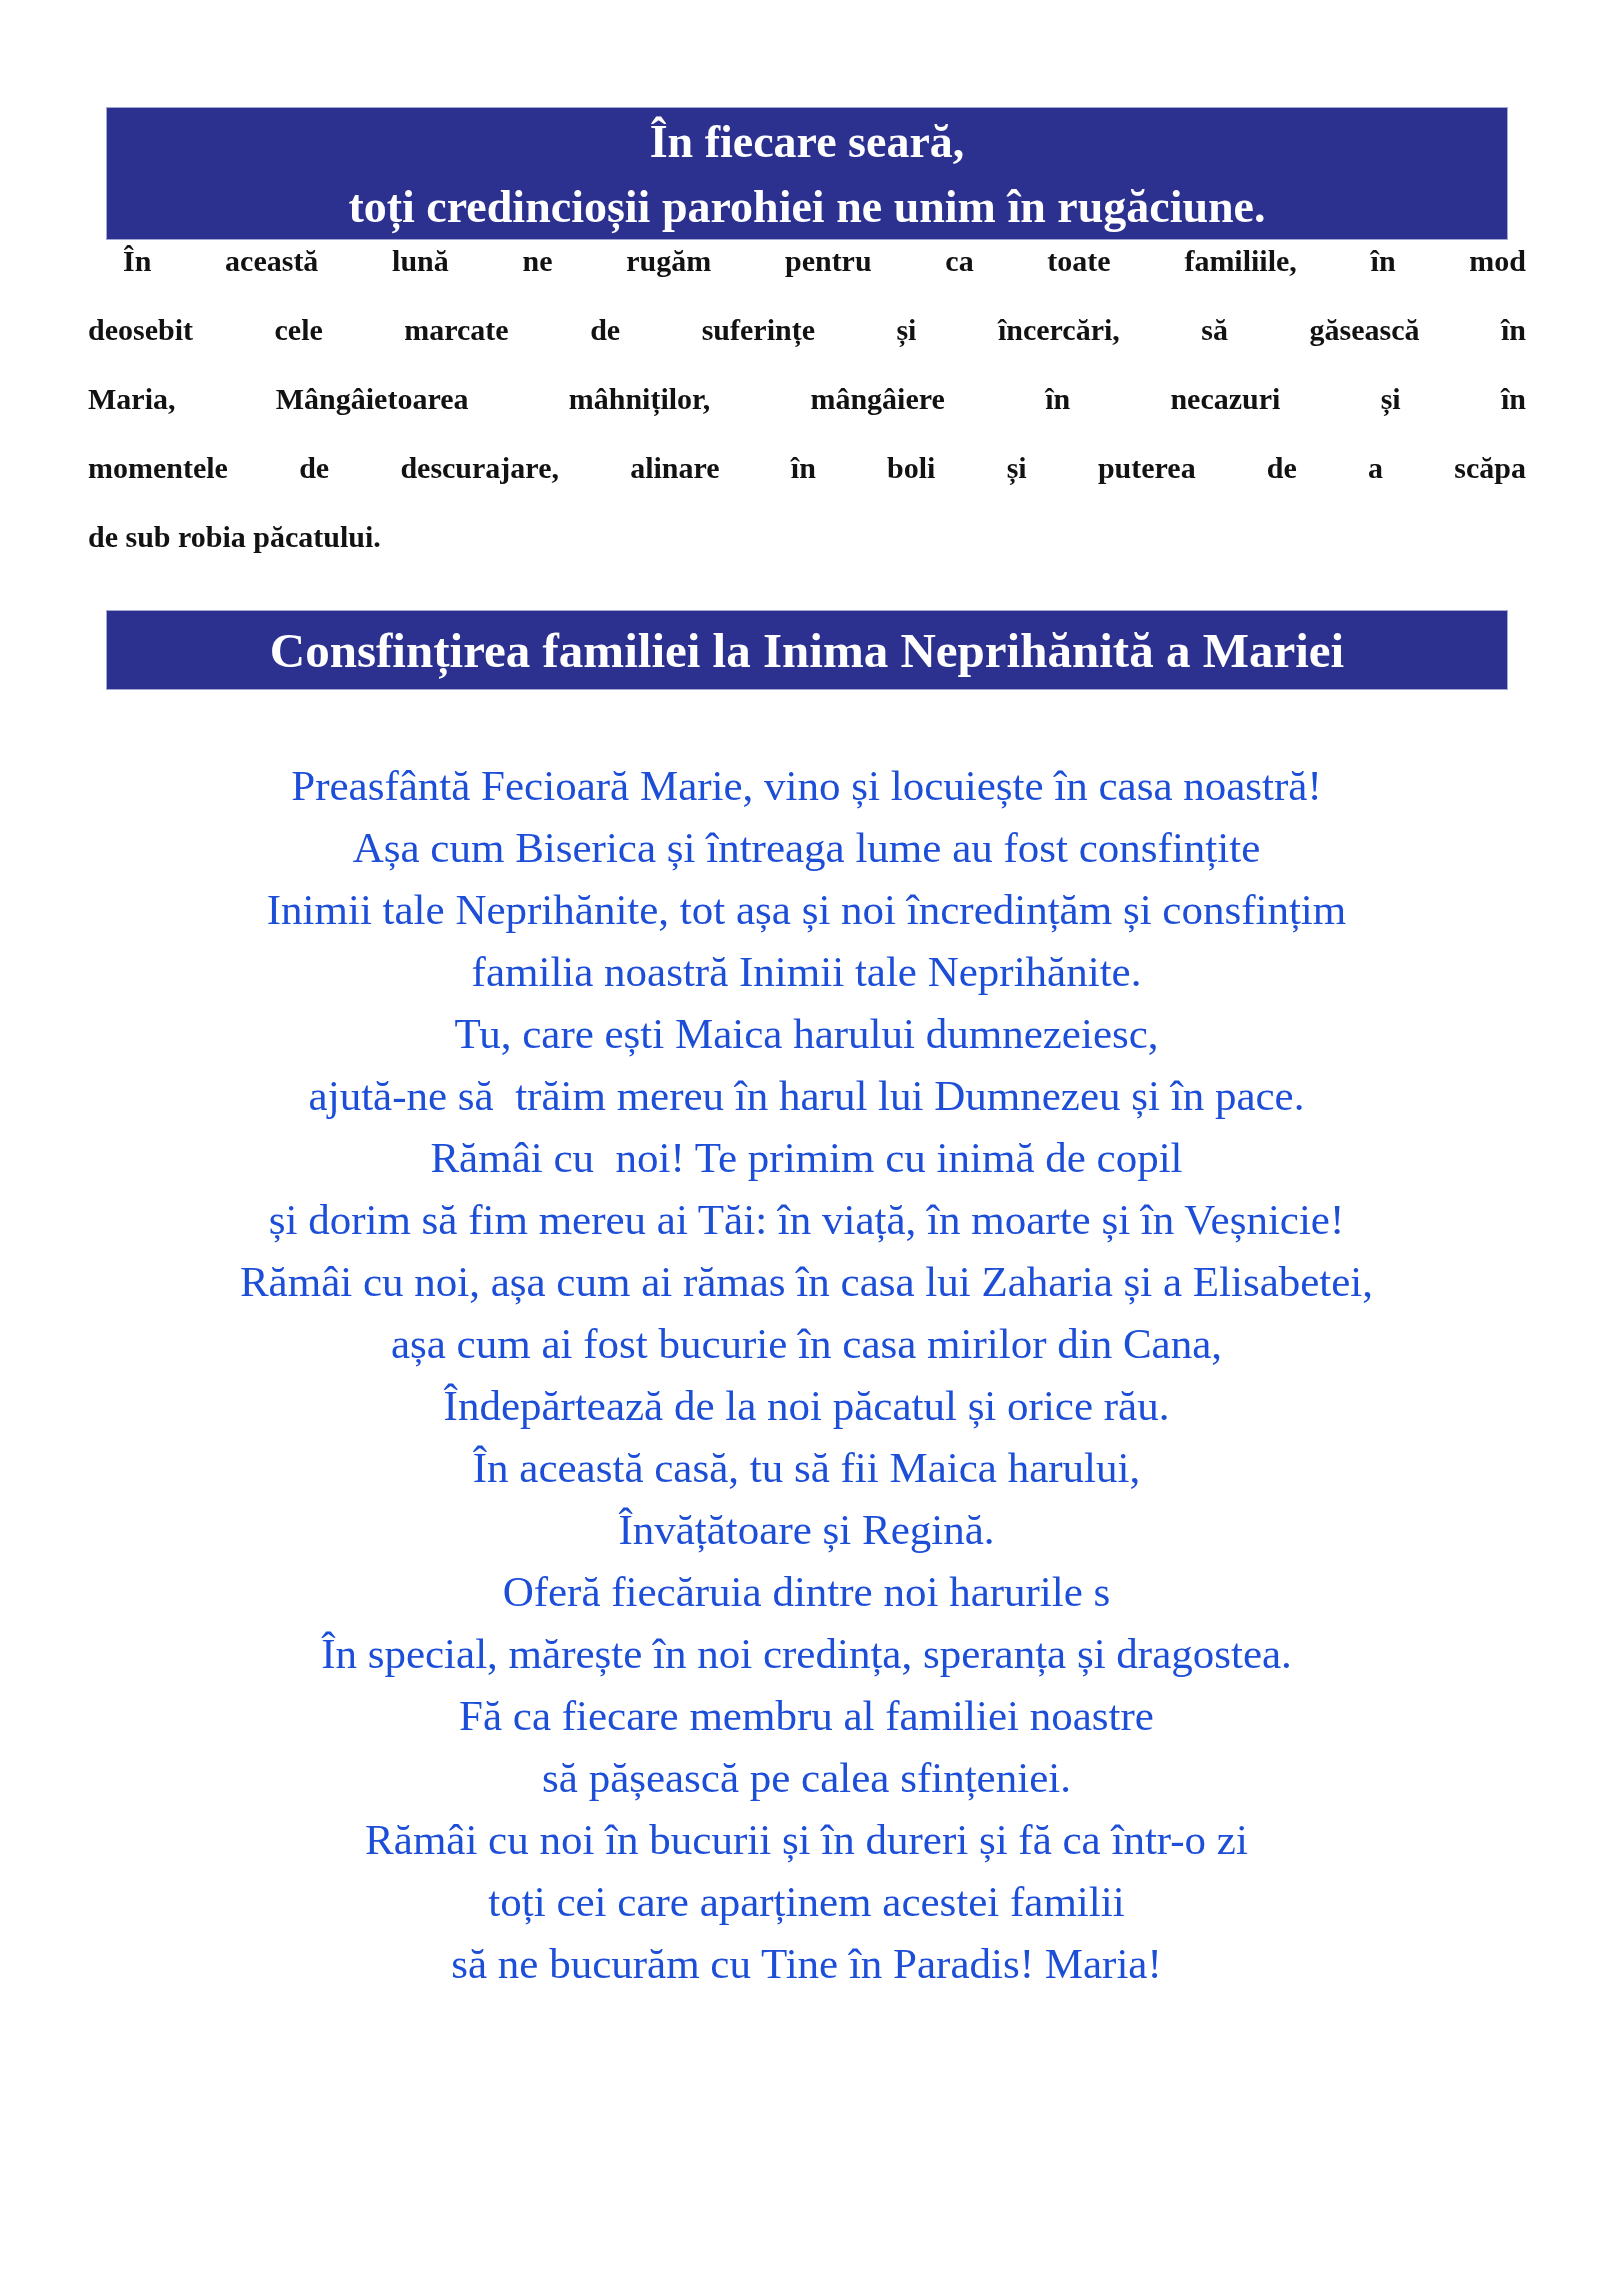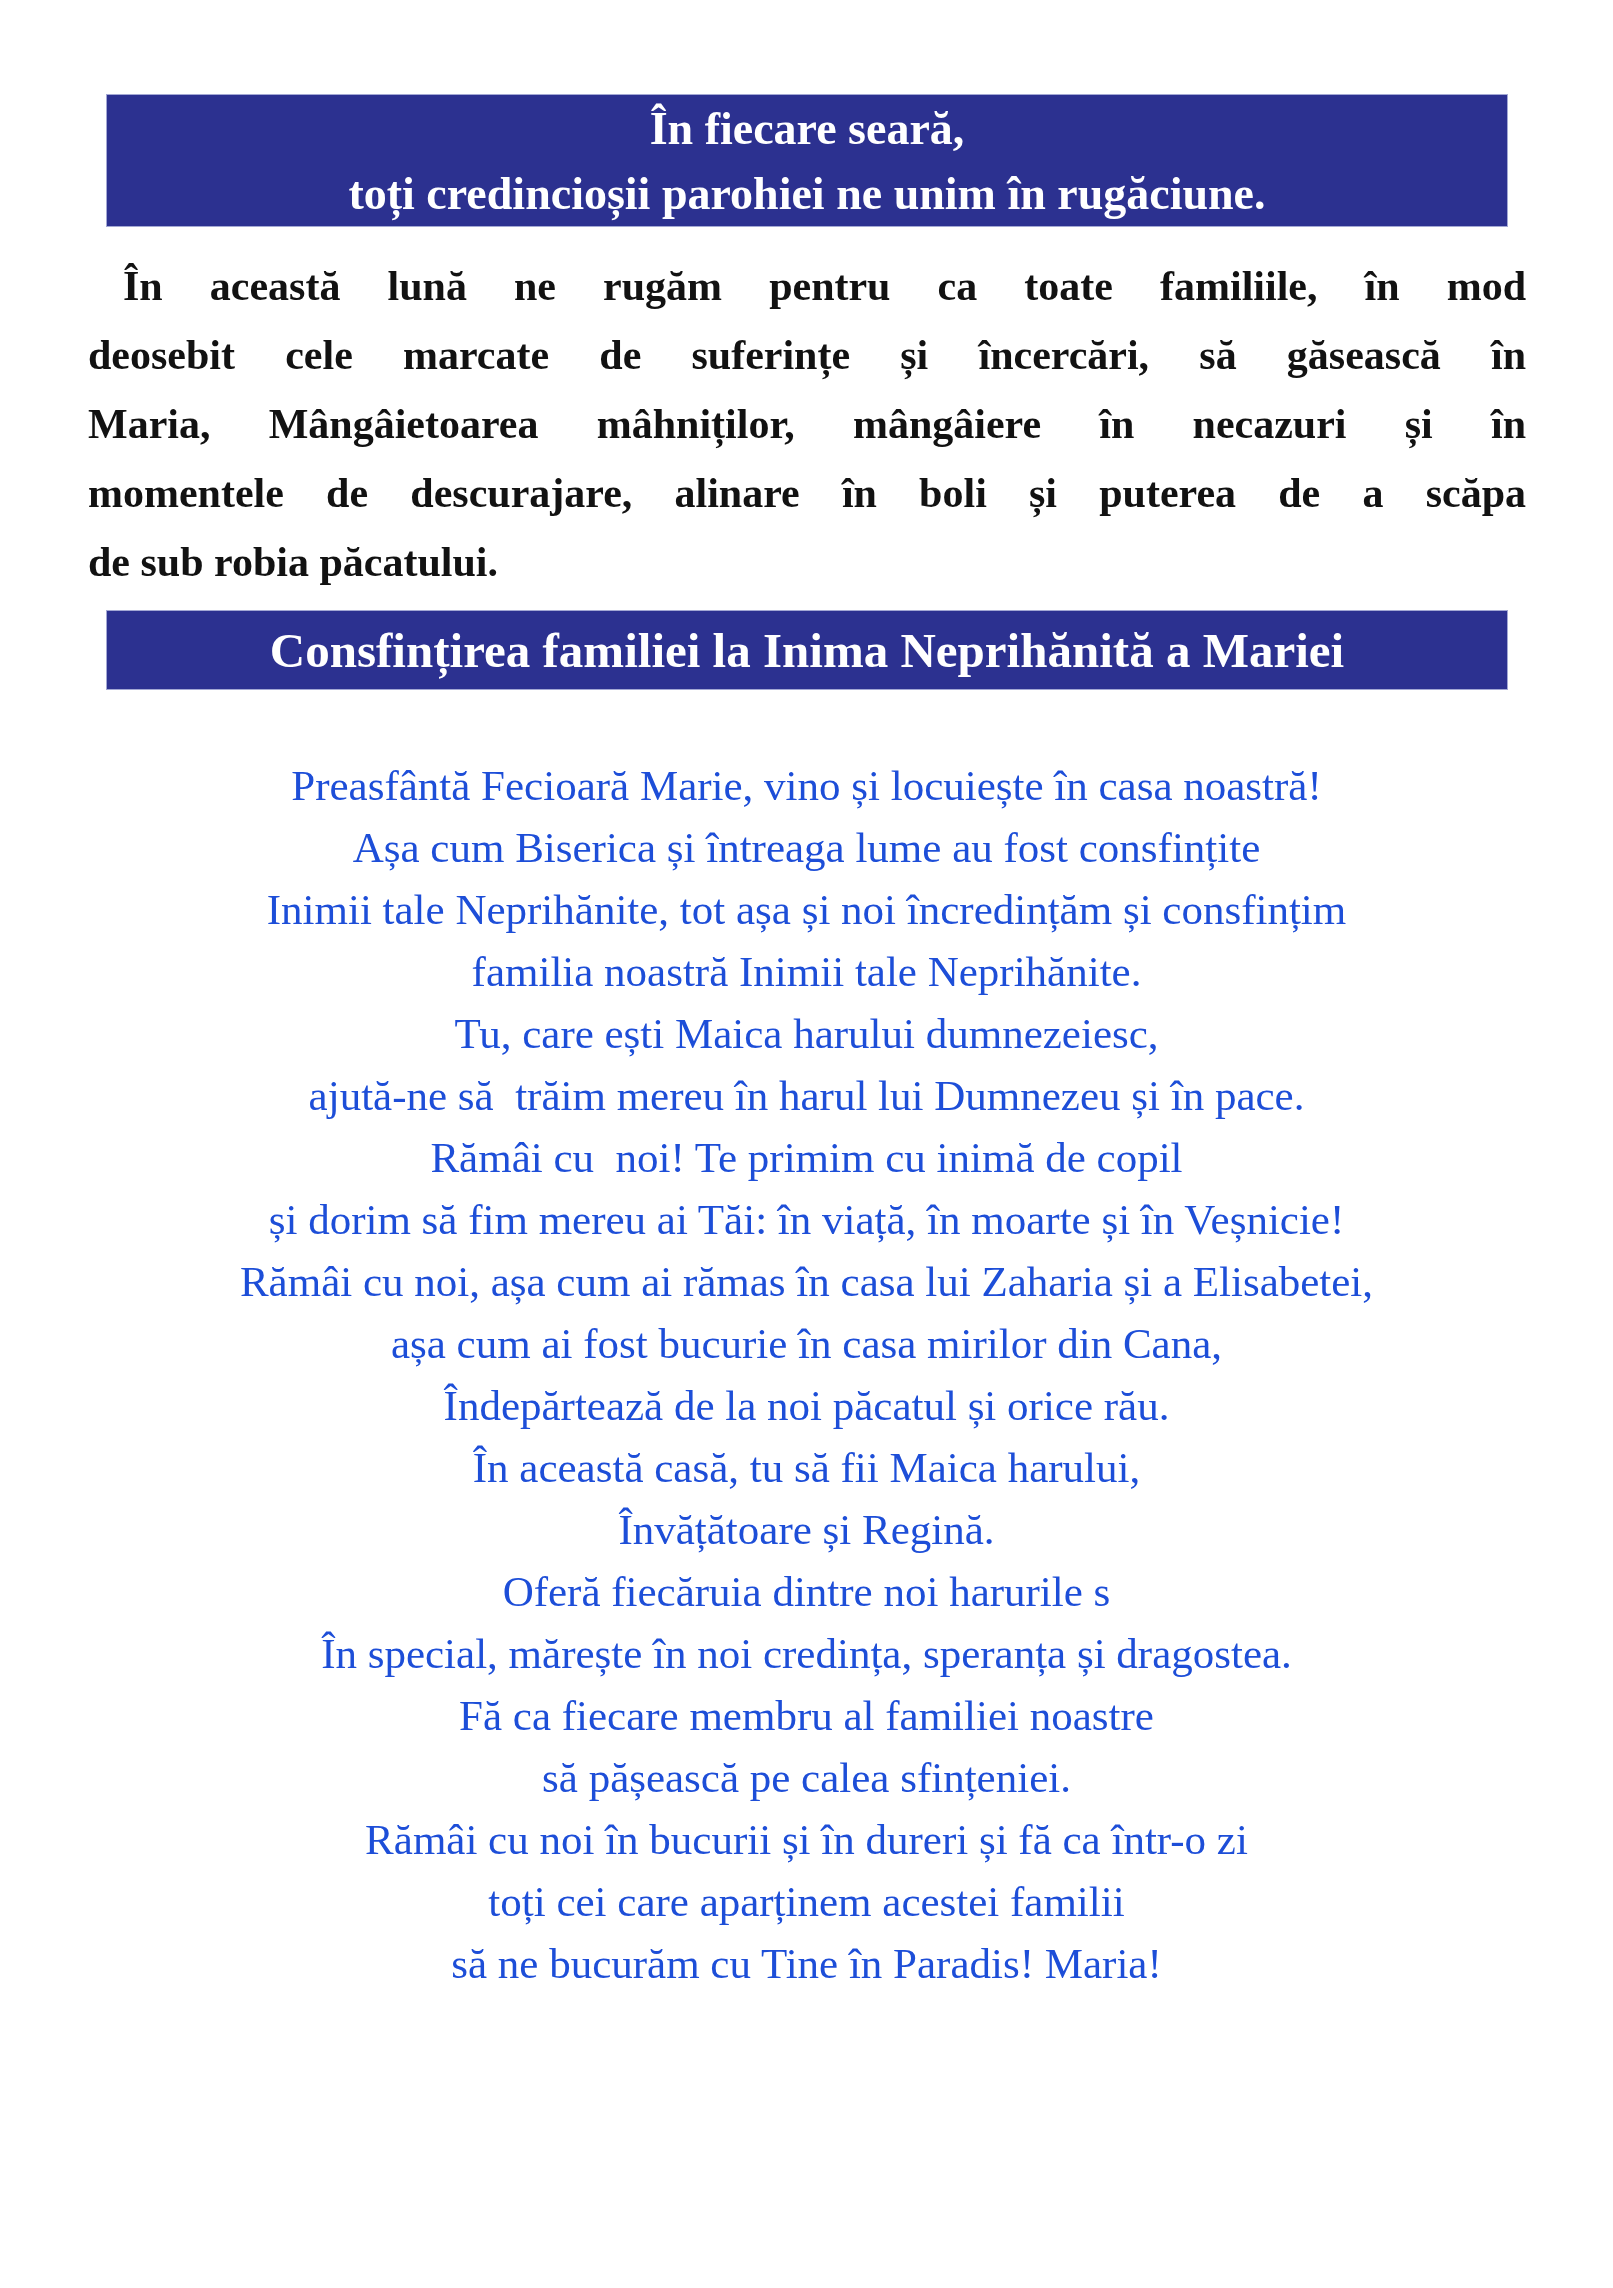--- a/index.html
+++ b/index.html
@@ -27,21 +27,21 @@
     box-sizing: border-box;
     display: flex;
     flex-direction: column;
     align-items: center;
     justify-content: center;
     color: #ffffff;
     font-weight: bold;
     text-align: center;
   }
   .banner-top {
-    top: 94px;
+    top: 107px;
     height: 133px;
   }
   .banner-mid {
     top: 610px;
     height: 80px;
   }
   .banner-line {
     font-size: 46px;
     line-height: 65px;
     letter-spacing: 0px;
@@ -49,24 +49,24 @@
   }
   .banner-mid .banner-line {
     font-size: 49px;
     line-height: 55px;
   }
 
   
   .intro {
     position: absolute;
     left: 88px;
-    top: 252px;
+    top: 226px;
     width: 1438px;
     font-weight: bold;
-    font-size: 42px;
+    font-size: 30px;
     line-height: 69px;
     color: #121212;
   }
   .intro-line {
     text-align: justify;
     text-align-last: justify;
     text-justify: inter-word;
   }
   .intro-line.first {
     text-indent: 35px;

